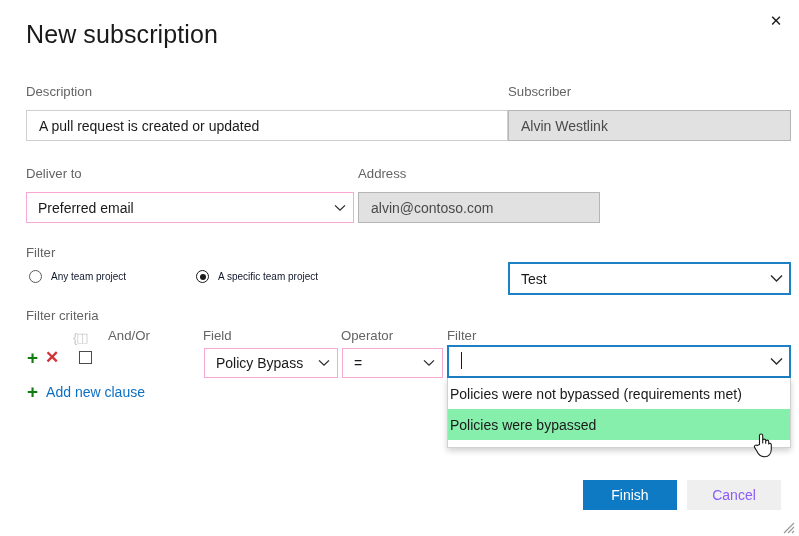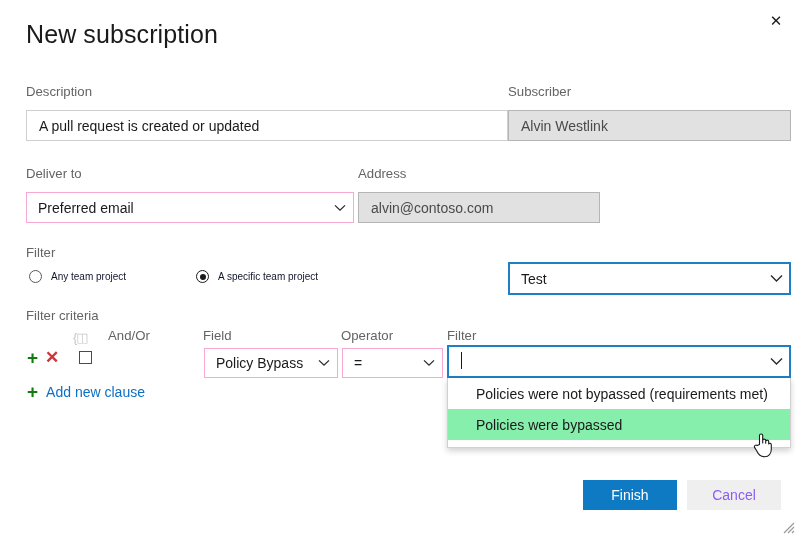--- a/index.html
+++ b/index.html
@@ -226,21 +226,21 @@
     border: 1px solid #d0d0d0;
     border-top: none;
     box-shadow: 0 3px 6px rgba(0,0,0,0.18);
     z-index: 30;
     padding-bottom: 7px;
   }
   .dd-item {
     height: 31px;
     display: flex;
     align-items: center;
-    padding-left: 28px;
+    padding-left: 2px;
     font-size: 14px;
     color: #1a1a1a;
     cursor: pointer;
     white-space: nowrap;
   }
   .dd-item.hl { background: #86efac; }
 
   
   .cursor-hand {
     position: absolute;

